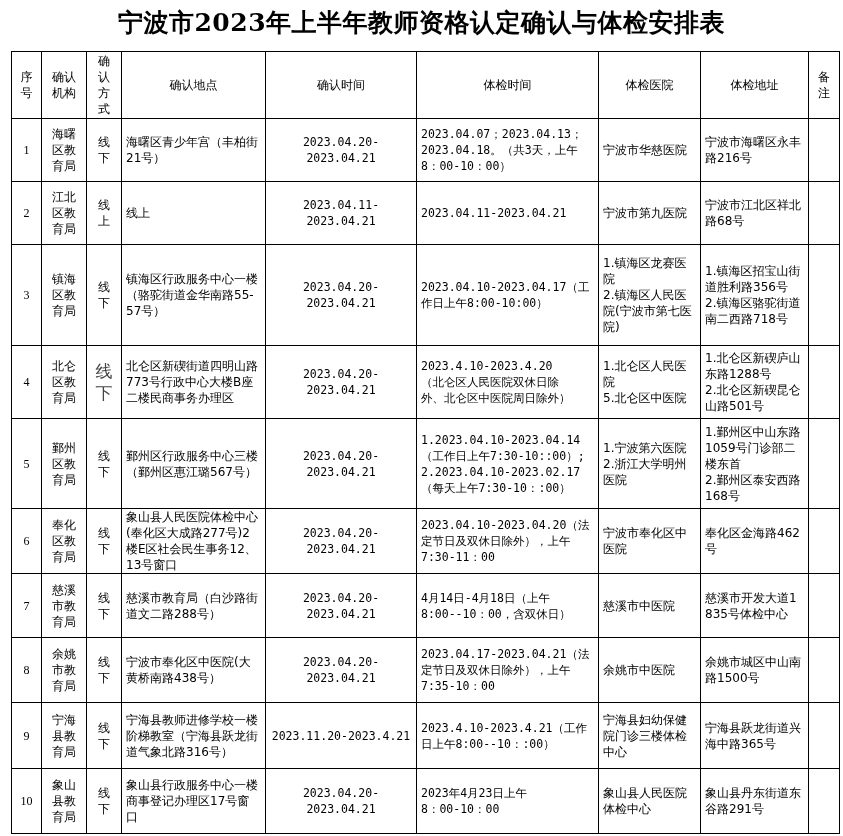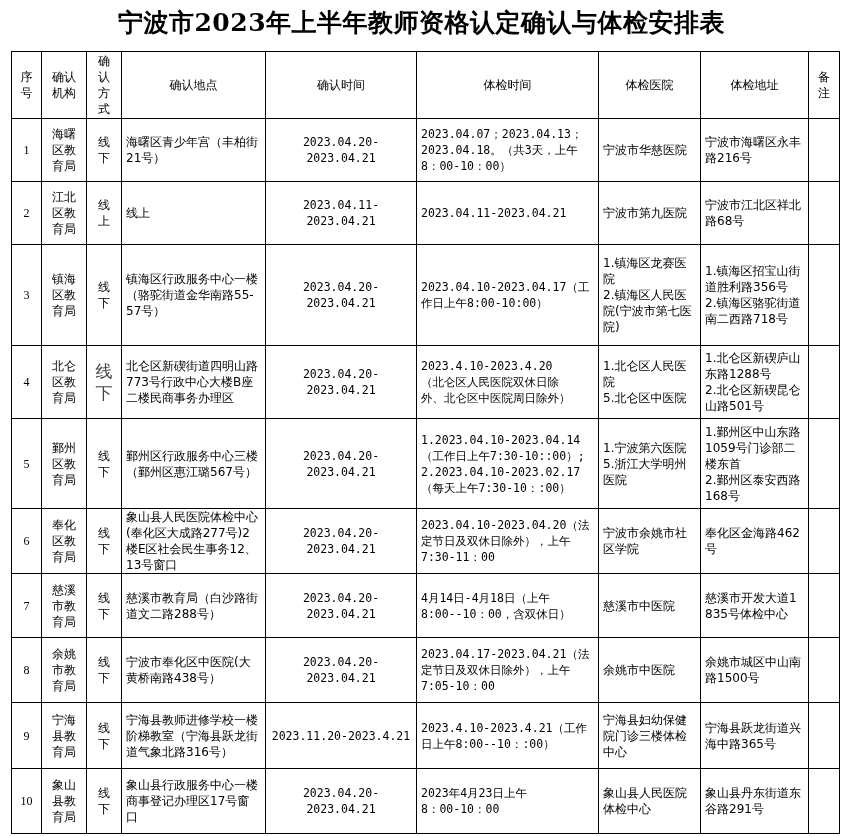--- a/index.html
+++ b/index.html
@@ -185,21 +185,21 @@
         <td class="l narrow">鄞州区行政服务中心三楼（鄞州区惠江璐567号）</td>
         <td class="c mono">2023.04.20-2023.04.21</td>
         <td class="l mono">
           <span class="stack">1.2023.04.10-2023.04.14</span>
           <span class="stack">（工作日上午7:30-10::00）;</span>
           <span class="stack">2.2023.04.10-2023.02.17</span>
           <span class="stack">（每天上午7:30-10：:00）</span>
         </td>
         <td class="l narrow">
           <span class="stack">1.宁波第六医院</span>
-          <span class="stack">5.浙江大学明州医院</span>
+          <span class="stack">2.浙江大学明州医院</span>
         </td>
         <td class="l narrow">
           <span class="stack">1.鄞州区中山东路1059号门诊部二楼东首</span>
           <span class="stack">2.鄞州区泰安西路168号</span>
         </td>
         <td class="c"></td>
       </tr>
       <tr style="height: 65px;">
         <td class="c">6</td>
         <td class="c">
@@ -212,21 +212,21 @@
           <span class="stack">下</span>
         </td>
         <td class="l narrow">象山县人民医院体检中心(奉化区大成路277号)2楼E区社会民生事务12、13号窗口</td>
         <td class="c mono">2023.04.20-2023.04.21</td>
         <td class="l mono">
           <span class="stack">2023.04.10-2023.04.20（法</span>
           <span class="stack">定节日及双休日除外），上午</span>
           <span class="stack">7:30-11：00</span>
         </td>
         <td class="l narrow">
-          <span class="stack">宁波市余姚市社区学院</span>
+          <span class="stack">宁波市奉化区中医院</span>
         </td>
         <td class="l narrow">
           <span class="stack">奉化区金海路462号</span>
         </td>
         <td class="c"></td>
       </tr>
       <tr style="height: 64px;">
         <td class="c">7</td>
         <td class="c">
           <span class="stack">慈溪</span>
@@ -260,21 +260,21 @@
         </td>
         <td class="vert">
           <span class="stack">线</span>
           <span class="stack">下</span>
         </td>
         <td class="l narrow">宁波市奉化区中医院(大黄桥南路438号）</td>
         <td class="c mono">2023.04.20-2023.04.21</td>
         <td class="l mono">
           <span class="stack">2023.04.17-2023.04.21（法</span>
           <span class="stack">定节日及双休日除外），上午</span>
-          <span class="stack">7:05-10：00</span>
+          <span class="stack">7:35-10：00</span>
         </td>
         <td class="l narrow">
           <span class="stack">余姚市中医院</span>
         </td>
         <td class="l narrow">
           <span class="stack">余姚市城区中山南路1500号</span>
         </td>
         <td class="c"></td>
       </tr>
       <tr style="height: 66px;">

